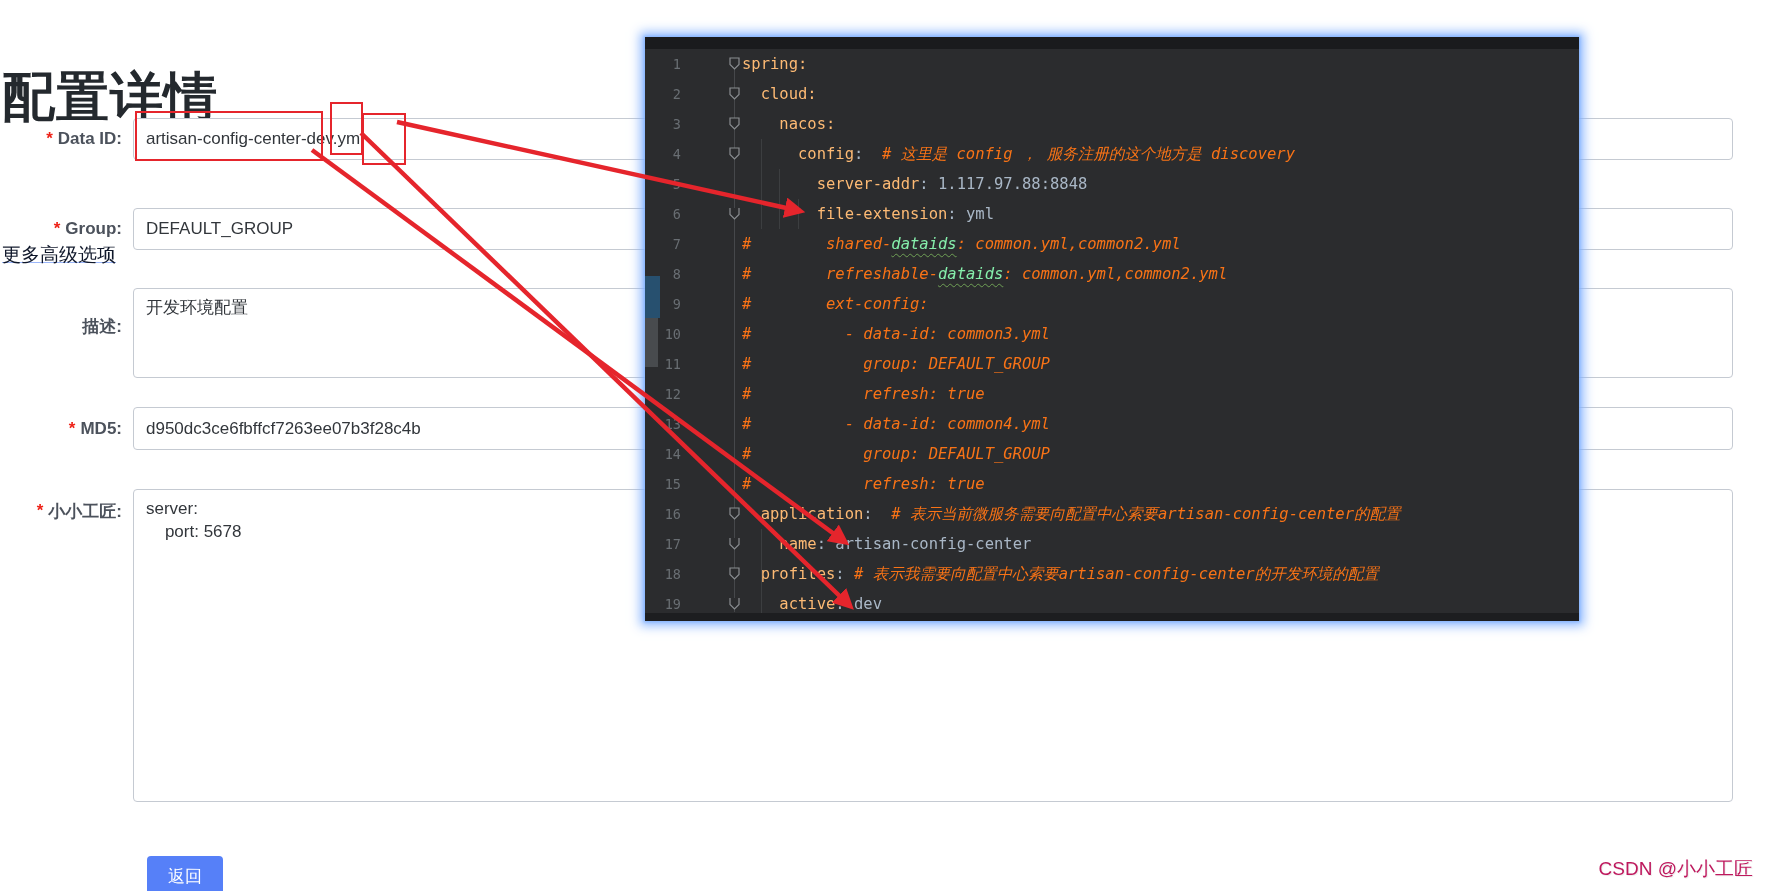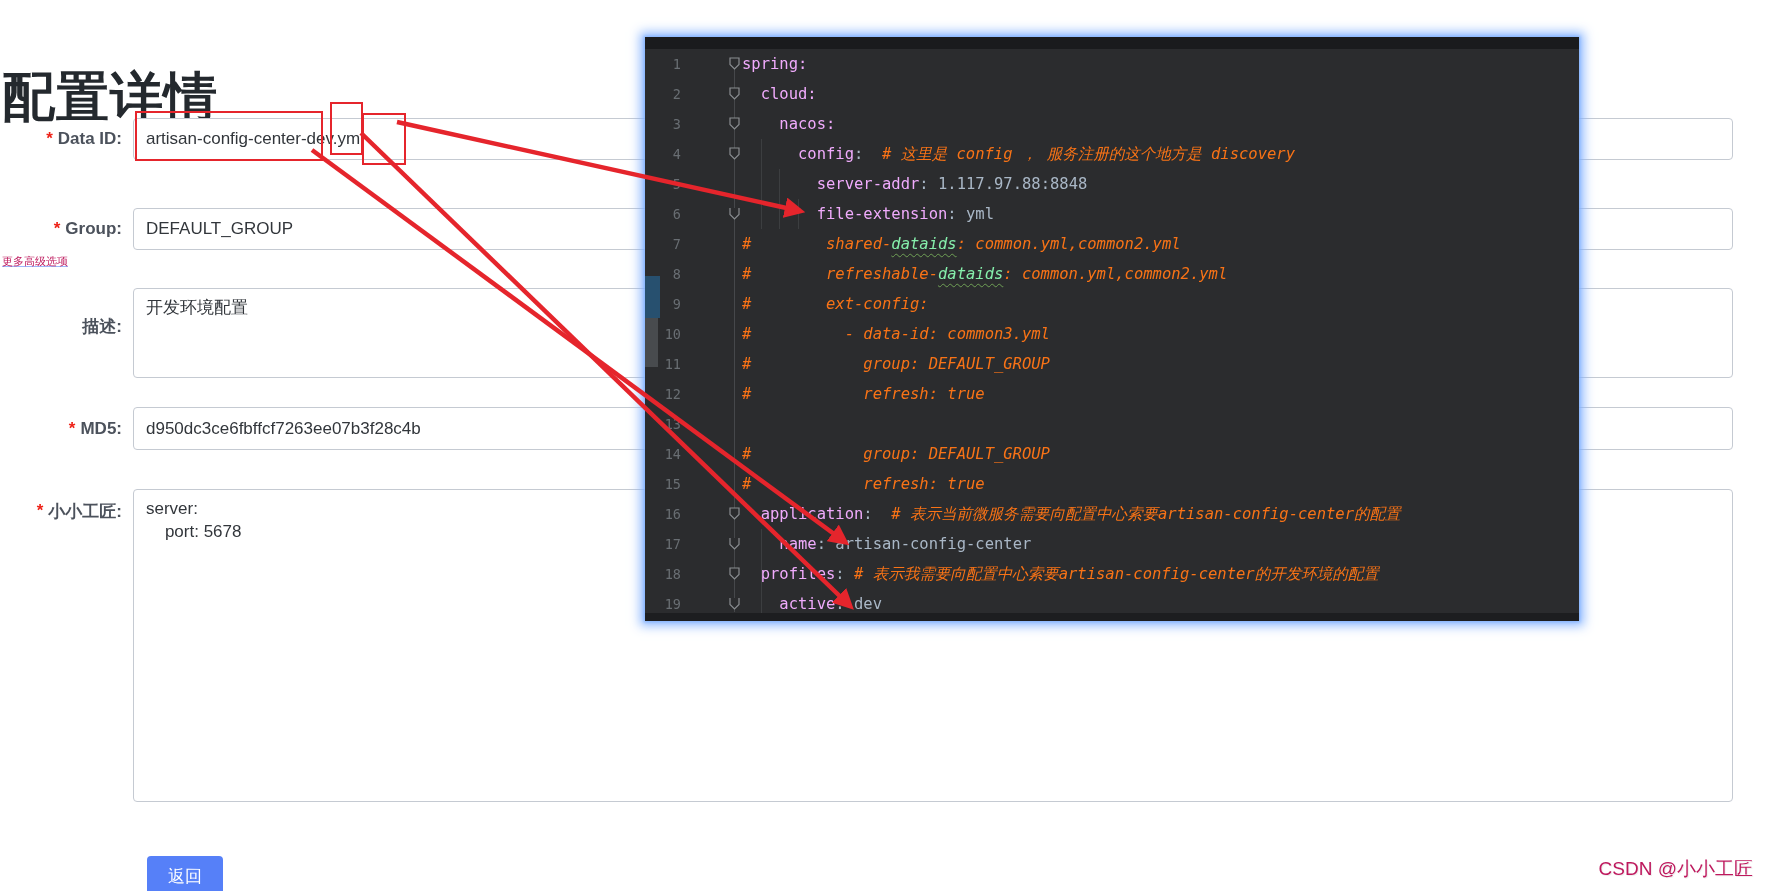--- a/index.html
+++ b/index.html
@@ -18,21 +18,21 @@
   }
   .req{color:#ee2117;margin-right:5px;font-weight:bold;}
   .f-input,.f-area{
     position:absolute;left:133px;width:1600px;box-sizing:border-box;
     border:1px solid #c5cad2;border-radius:4px;background:#fff;color:#32363b;
     font-size:17px;font-family:"Liberation Sans","DejaVu Sans",sans-serif;outline:none;
   }
   .f-input{padding:0 12px;}
   .f-area{padding:8px 12px;resize:none;line-height:1.35;white-space:pre;}
   .adv-link{
-    position:absolute;left:2px;top:254px;font-size:11px;color:#be185d;text-decoration:underline;
+    position:absolute;left:2px;top:242px;font-size:19px;color:#0f172a;text-decoration:underline;
     text-decoration-color:rgba(75,123,245,.55);cursor:pointer;
   }
   .back-btn{
     position:absolute;left:147px;top:827px;width:76px;height:40px;border:none;border-radius:4px;
     background:#5680f8;color:#fff;font-size:17px;cursor:pointer;
     font-family:"Liberation Sans","DejaVu Sans",sans-serif;
     margin-top:29px;
   }
   .watermark{
     position:absolute;right:13px;top:856px;font-size:19px;color:#be185d;
@@ -48,21 +48,21 @@
   .ed-botbar{position:absolute;bottom:0;left:0;right:0;height:8px;background:#1d1e20;}
   .gutter-line{position:absolute;left:89px;top:22px;width:1px;height:553px;background:#46484b;}
   .gutter-block-blue{position:absolute;left:0;top:239px;width:15px;height:42px;background:#27506f;}
   .gutter-block-gray{position:absolute;left:0;top:281px;width:13px;height:49px;background:#484b4e;}
   .guide{position:absolute;width:1px;background:#3c3e40;}
   .ed-lines{position:absolute;left:0;top:12px;right:0;}
   .cl{position:relative;height:30px;line-height:30px;}
   .cl .num{position:absolute;left:0;top:0;width:36px;text-align:right;font-size:13.5px;color:#696e73;}
   .cl .mk{position:absolute;left:84px;top:8px;}
   .cl .code{position:absolute;left:97px;top:0;white-space:pre;}
-  .k{color:#f0abfc;}
+  .k{color:#fdba74;}
   .v{color:#a9b7c6;}
   .c{color:#f97316;font-style:italic;}
   .u{color:#86efac;font-style:italic;text-decoration:underline wavy #6fa055 1px;text-underline-offset:4px;}
   
   .anno{position:absolute;left:0;top:0;z-index:10;pointer-events:none;}
 </style>
 </head>
 <body>
 
 <h1 class="page-title">配置详情</h1>
@@ -171,20 +171,21 @@
       <div class="cl">
         <span class="num">11</span>
         <span class="code"><span class="c">#            group: DEFAULT_GROUP</span></span>
       </div>
       <div class="cl">
         <span class="num">12</span>
         <span class="code"><span class="c">#            refresh: true</span></span>
       </div>
       <div class="cl">
         <span class="num">13</span>
+        <span class="code"><span class="c">#          - data-id: common4.yml</span></span>
       </div>
       <div class="cl">
         <span class="num">14</span>
         <span class="code"><span class="c">#            group: DEFAULT_GROUP</span></span>
       </div>
       <div class="cl">
         <span class="num">15</span>
         <span class="code"><span class="c">#            refresh: true</span></span>
       </div>
       <div class="cl">

